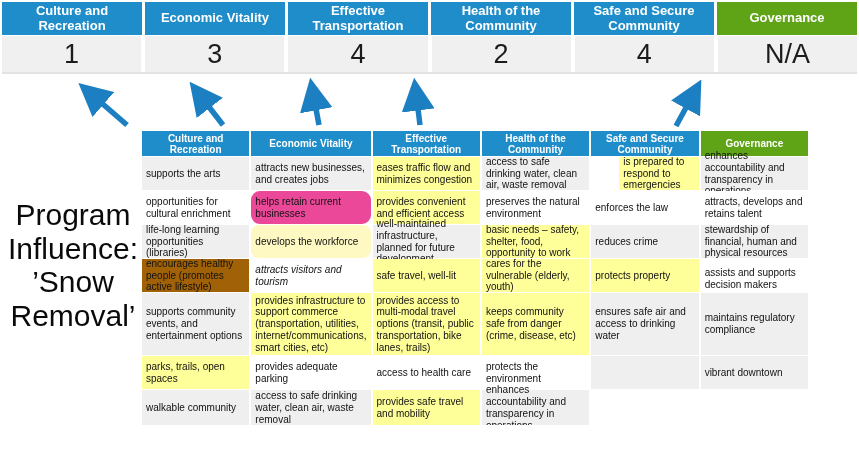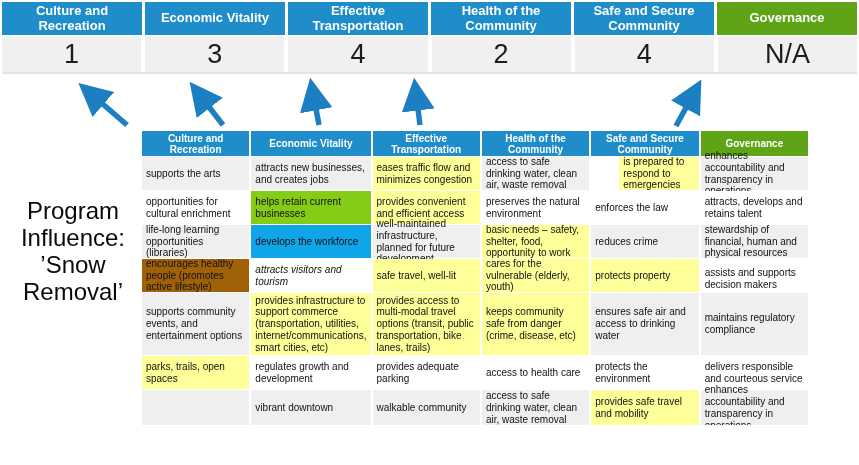--- a/index.html
+++ b/index.html
@@ -22,21 +22,21 @@
     display:grid;grid-template-columns:repeat(6,1fr);column-gap:4px;
     border-bottom:2px solid #e3e3e3;
   }
   .score-cell{
     background:#f0f0f0;color:#1c1c1c;font-size:27px;
     display:flex;align-items:center;justify-content:center;
   }
   
   .title-block{
     position:absolute;left:0;top:198px;width:146px;
-    text-align:center;color:#0a0a0a;font-size:24px;line-height:1.12;
+    text-align:center;color:#0a0a0a;font-size:30px;line-height:1.12;
   }
   
   .arrows{position:absolute;left:0;top:0;width:859px;height:465px;pointer-events:none;}
   
   .matrix{
     position:absolute;left:142px;top:131px;width:666px;
     display:grid;grid-template-columns:repeat(6,1fr);
     grid-template-rows:25px 33px 33px 33px 33px 62px 33px 36px 36px;
     column-gap:2px;row-gap:1px;background:#ffffff;
   }
@@ -115,39 +115,39 @@
       </div>
       <div class="matrix-cell" style="background: rgb(255, 255, 153); margin-left: 28px;">
         <span>is prepared to respond to emergencies</span>
       </div>
       <div class="matrix-cell" style="background: rgb(239, 239, 239);">
         <span>enhances accountability and transparency in operations</span>
       </div>
       <div class="matrix-cell" style="background: rgb(255, 255, 255);">
         <span>opportunities for cultural enrichment</span>
       </div>
-      <div class="matrix-cell" style="background: #84cc16;">
+      <div class="matrix-cell" style="background: #ec4899; border-radius: 9px;">
         <span>helps retain current businesses</span>
       </div>
       <div class="matrix-cell" style="background: rgb(255, 255, 153);">
         <span>provides convenient and efficient access</span>
       </div>
       <div class="matrix-cell" style="background: rgb(255, 255, 255);">
         <span>preserves the natural environment</span>
       </div>
       <div class="matrix-cell" style="background: rgb(255, 255, 255);">
         <span>enforces the law</span>
       </div>
       <div class="matrix-cell" style="background: rgb(255, 255, 255);">
         <span>attracts, develops and retains talent</span>
       </div>
       <div class="matrix-cell" style="background: rgb(239, 239, 239);">
         <span>life-long learning opportunities (libraries)</span>
       </div>
-      <div class="matrix-cell" style="background: #0ea5e9;">
+      <div class="matrix-cell" style="background: #fef9c3; border-radius: 8px;">
         <span>develops the workforce</span>
       </div>
       <div class="matrix-cell" style="background: rgb(239, 239, 239);">
         <span>well-maintained infrastructure, planned for future development</span>
       </div>
       <div class="matrix-cell" style="background: rgb(255, 255, 153);">
         <span>basic needs – safety, shelter, food, opportunity to work</span>
       </div>
       <div class="matrix-cell" style="background: rgb(239, 239, 239);">
         <span>reduces crime</span>
@@ -188,33 +188,27 @@
       <div class="matrix-cell" style="background: rgb(239, 239, 239);">
         <span>ensures safe air and access to drinking water</span>
       </div>
       <div class="matrix-cell" style="background: rgb(239, 239, 239);">
         <span>maintains regulatory compliance</span>
       </div>
       <div class="matrix-cell" style="background: rgb(255, 255, 153);">
         <span>parks, trails, open spaces</span>
       </div>
       <div class="matrix-cell" style="background: rgb(255, 255, 255);">
-        <span>regulates growth and development</span>
-      </div>
-      <div class="matrix-cell" style="background: rgb(255, 255, 255);">
         <span>provides adequate parking</span>
       </div>
       <div class="matrix-cell" style="background: rgb(255, 255, 255);">
         <span>access to health care</span>
       </div>
       <div class="matrix-cell" style="background: rgb(255, 255, 255);">
         <span>protects the environment</span>
-      </div>
-      <div class="matrix-cell" style="background: rgb(255, 255, 255);">
-        <span>delivers responsible and courteous service</span>
       </div>
       <div class="matrix-cell" style="background: rgb(239, 239, 239);">
         <span></span>
       </div>
       <div class="matrix-cell" style="background: rgb(239, 239, 239);">
         <span>vibrant downtown</span>
       </div>
       <div class="matrix-cell" style="background: rgb(239, 239, 239); align-items: center;">
         <span>walkable community</span>
       </div>

